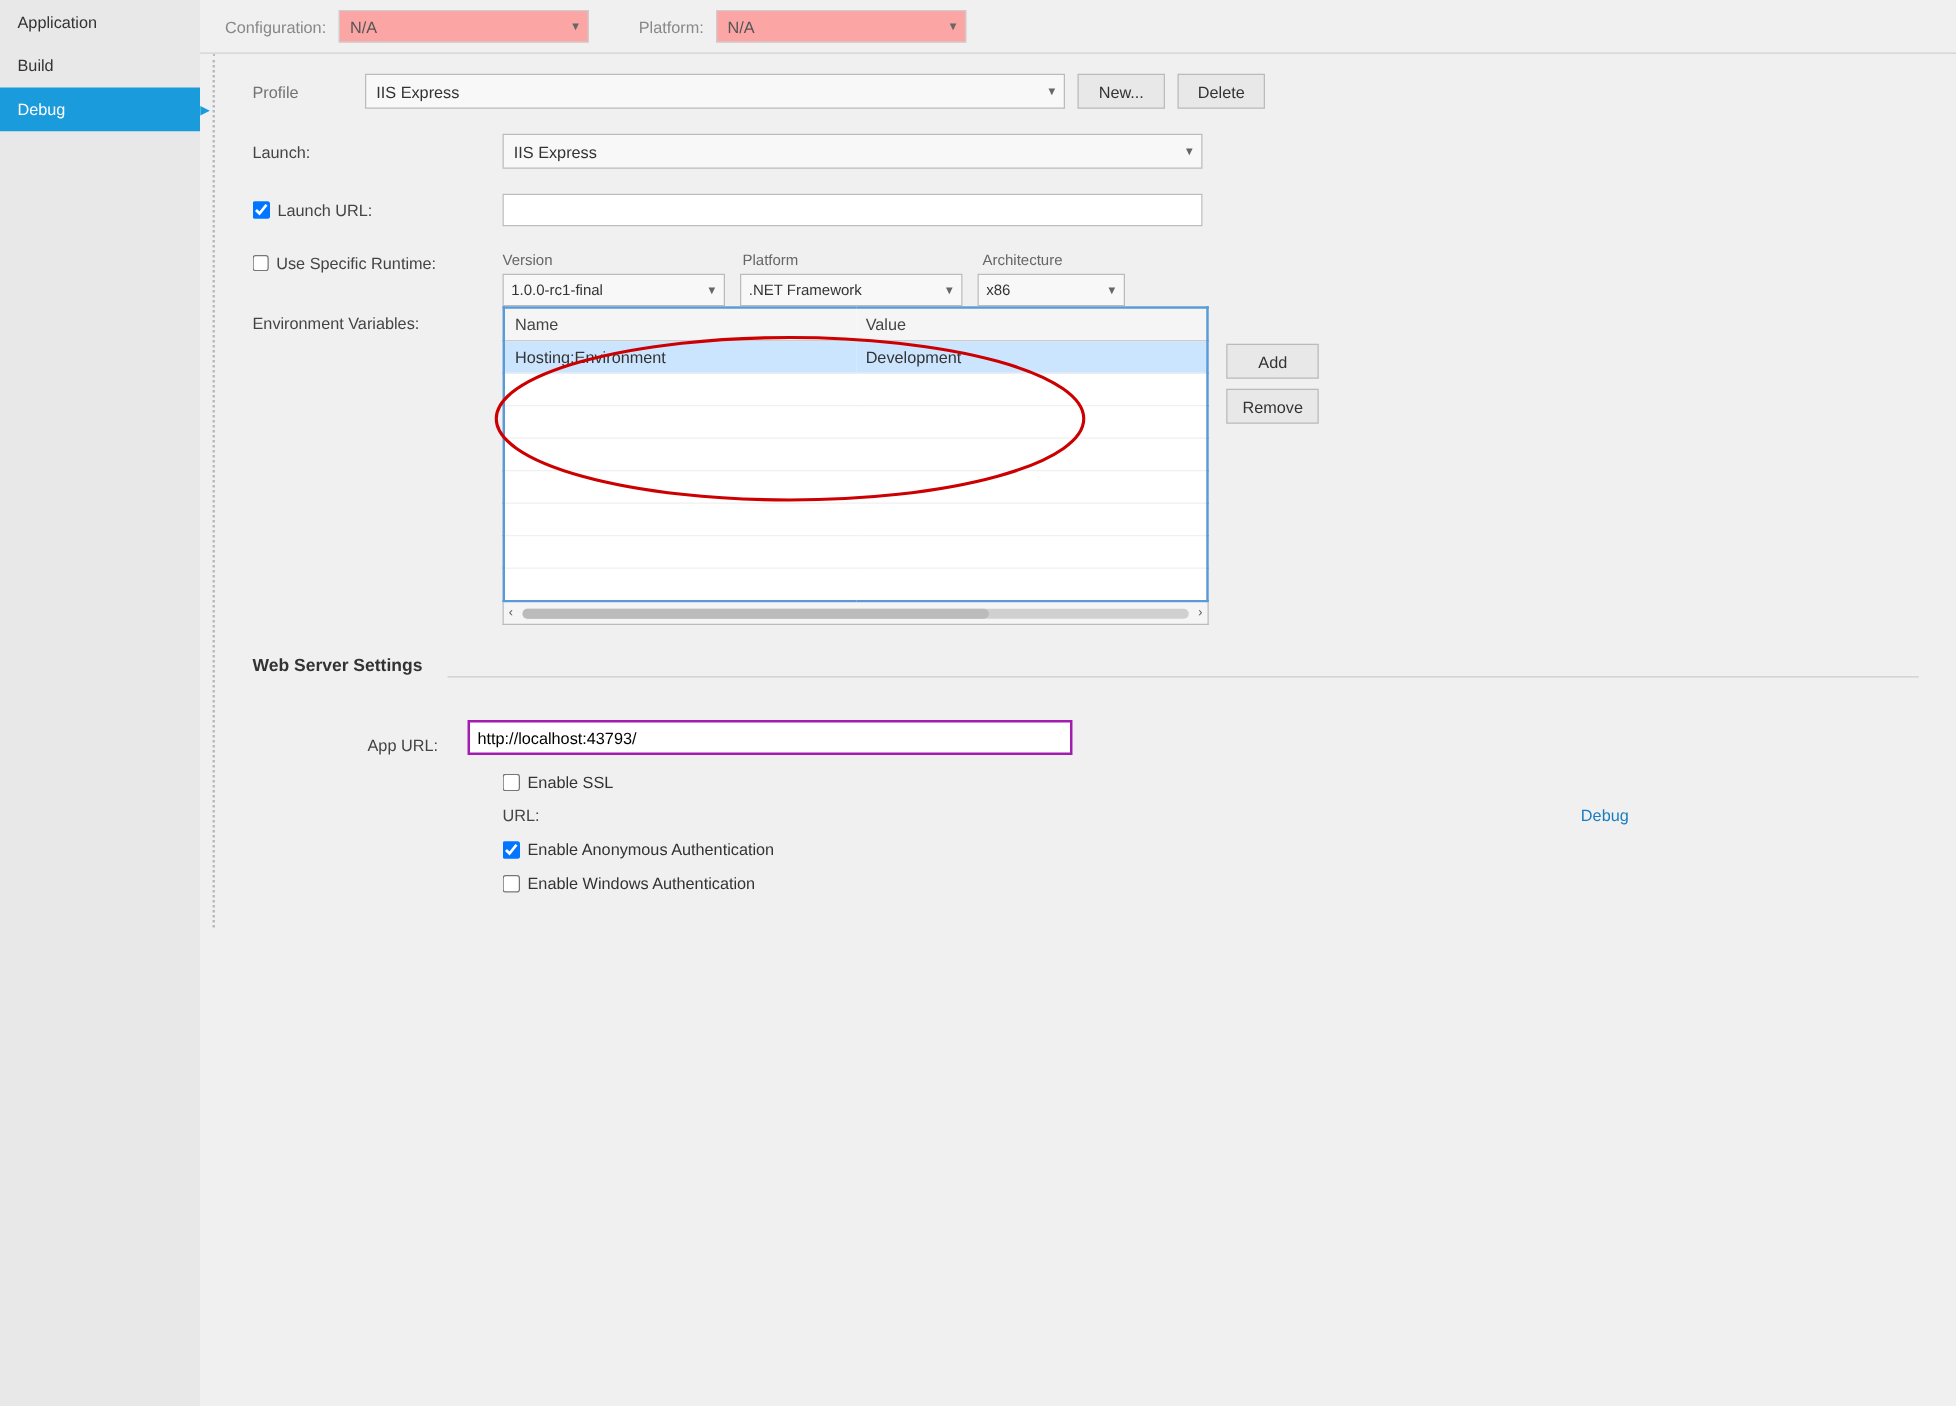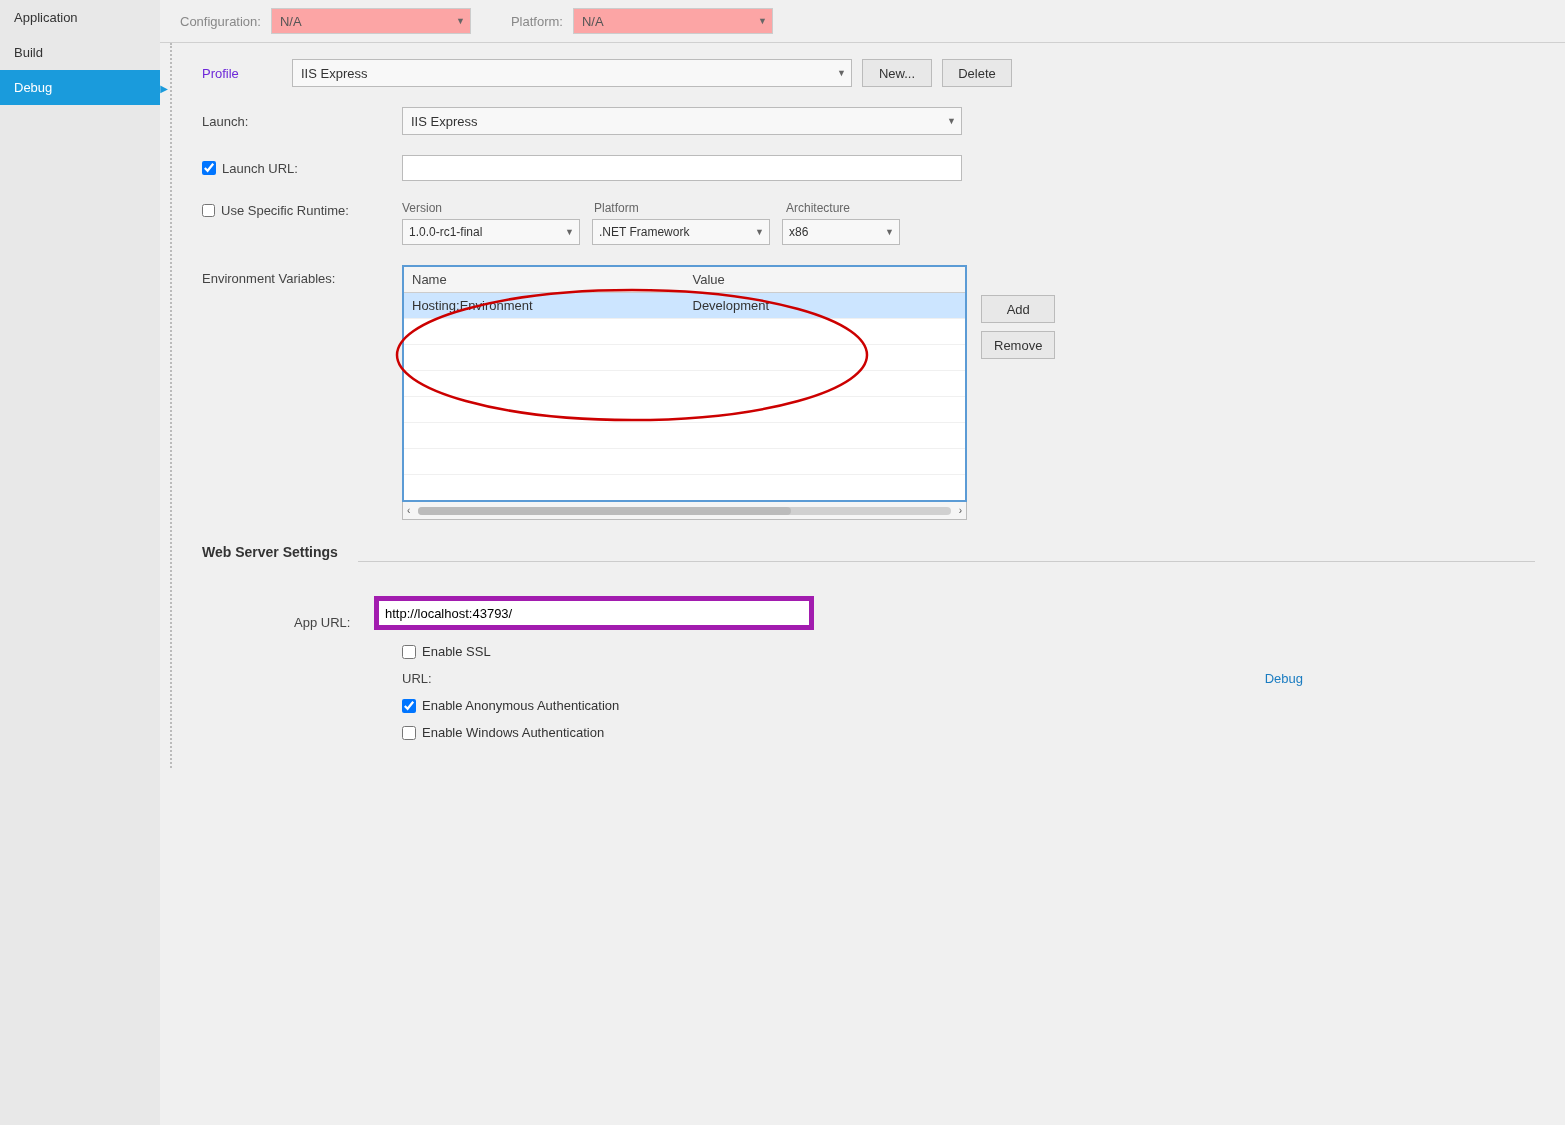--- a/index.html
+++ b/index.html
@@ -181,21 +181,20 @@
       border: 1px solid #bbb;
       background: #fff;
       padding: 0 6px;
       font-size: 13px;
     }
 
     
     .runtime-row {
       display: flex;
       align-items: flex-start;
-      margin-bottom: 20px;
     }
     .runtime-label-area {
       width: 200px;
       display: flex;
       align-items: center;
       gap: 6px;
       flex-shrink: 0;
       padding-top: 2px;
     }
     .runtime-selects {
@@ -331,23 +330,23 @@
       margin-bottom: 14px;
       margin-left: 92px;
     }
     .app-url-label {
       width: 80px;
       font-size: 13px;
       color: #444;
       flex-shrink: 0;
     }
     .app-url-input {
-      width: 440px;
+      width: 484px;
       height: 26px;
-      border: 5px solid #a21caf;
+      border: 2px solid #a21caf;
       background: #fff;
       padding: 12px 6px;
       font-size: 13px;
     }
 
     .web-checkbox-row {
       display: flex;
       align-items: center;
       margin-bottom: 12px;
       margin-left: 200px;
@@ -385,21 +384,21 @@
     
     .profile-row-wrapper {
       display: flex;
       align-items: center;
       gap: 10px;
       margin-bottom: 20px;
     }
     .profile-label-text {
       width: 80px;
       font-size: 13px;
-      color: #6d28d9;
+      color: #737373;
       flex-shrink: 0;
     }
   </style>
 </head>
 <body>
 
 <div class="app-container">
 
   <div class="sidebar">
     <div class="sidebar-item">

